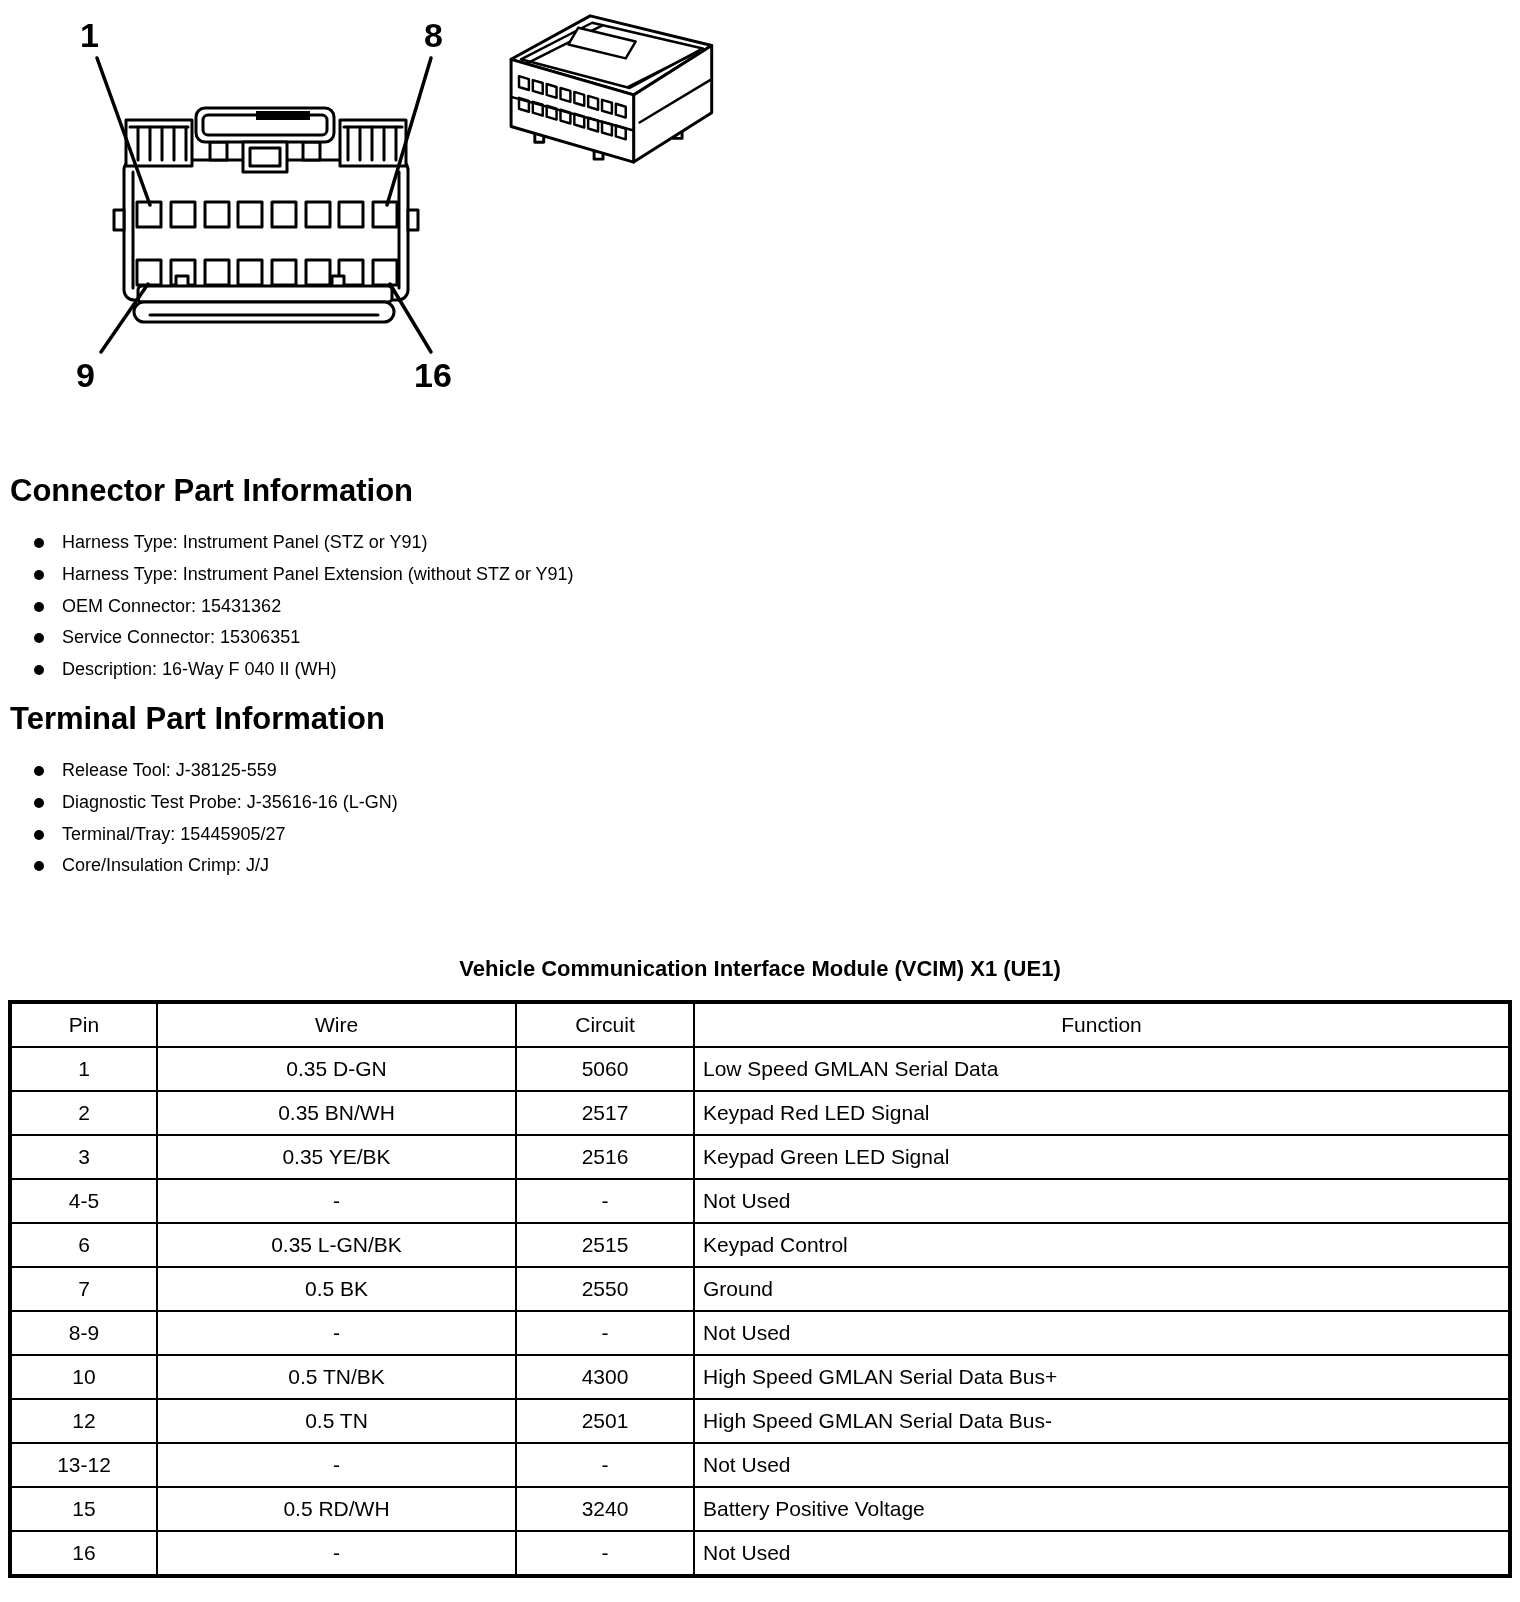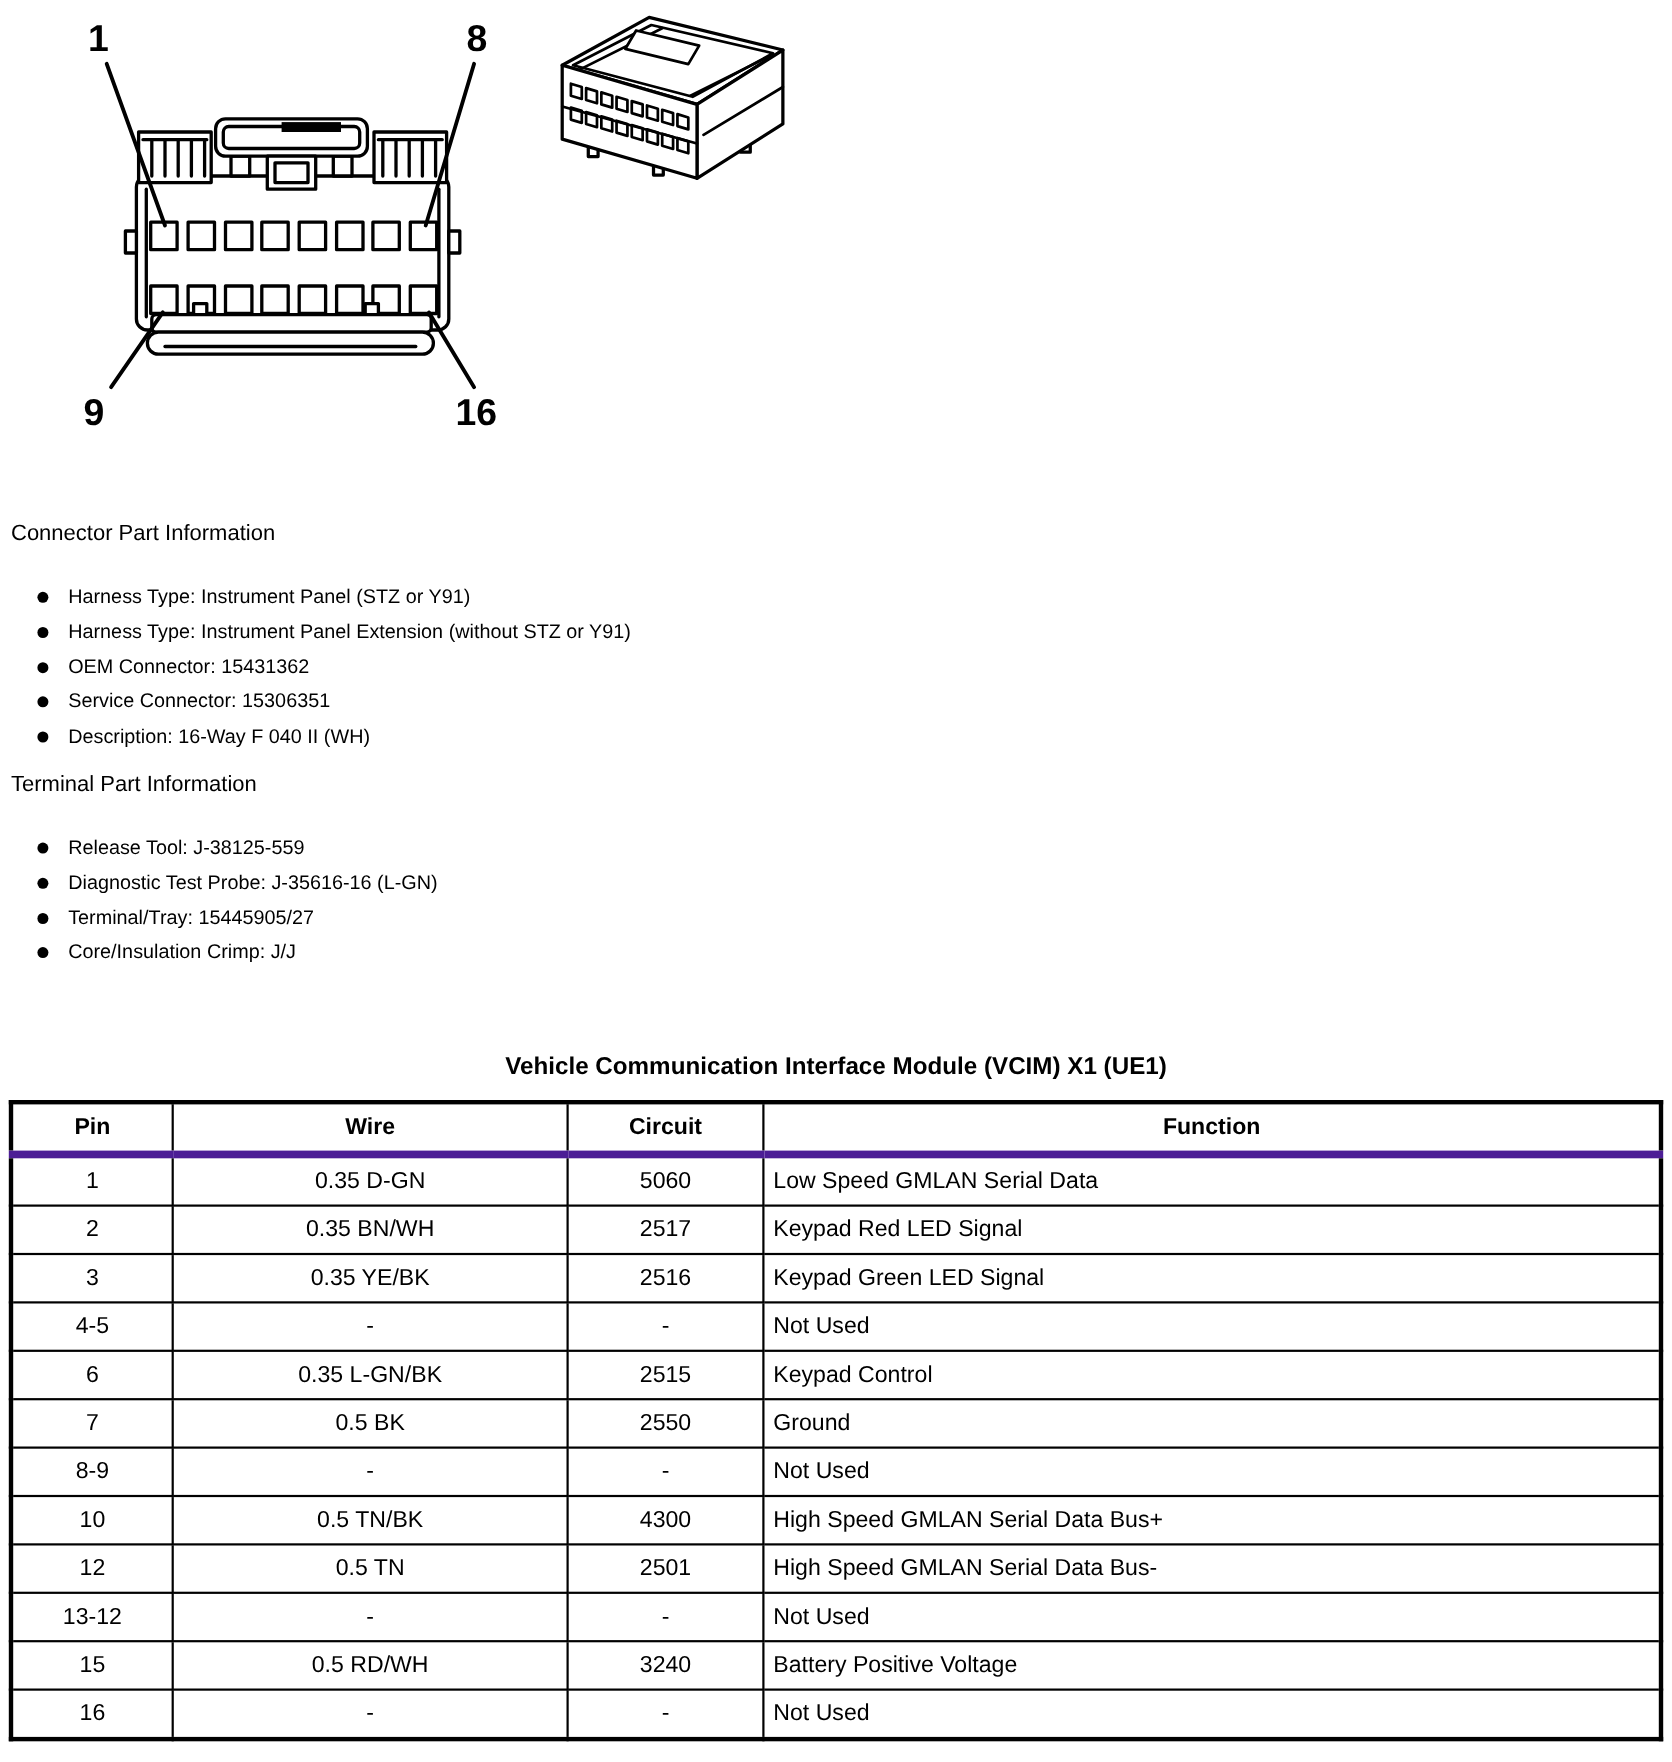--- a/index.html
+++ b/index.html
@@ -22,22 +22,22 @@
     line-height:1;
   }
   .lbl-1{left:80px;top:18px;}
   .lbl-8{left:424px;top:18px;}
   .lbl-9{left:76px;top:358px;}
   .lbl-16{left:414px;top:358px;}
   
   .sec-head{
     position:absolute;
     left:10px;
-    font-size:20px;
-    font-weight:normal;
+    font-size:31px;
+    font-weight:bold;
     line-height:1.1;
     margin:0;
   }
   .head-connector{top:474px;}
   .head-terminal{top:702px;}
   ul.bullets{
     position:absolute;
     left:10px;
     margin:0;padding:0;
     list-style:none;
@@ -82,22 +82,22 @@
   table.pinout col.c-circuit{width:178px;}
   table.pinout th, table.pinout td{
     border:2px solid #000;
     height:42px;
     text-align:center;
     padding:0;
     overflow:hidden;
     white-space:nowrap;
   }
   table.pinout thead th{
-    font-weight:bold;
-    border-bottom:7px solid #4c1d95;
+    font-weight:normal;
+    border-bottom:1px solid #4c1d95;
   }
   table.pinout td.func{
     text-align:left;
     padding-left:8px;
     margin-left:32px;
   }
 </style>
 </head>
 <body>
 

